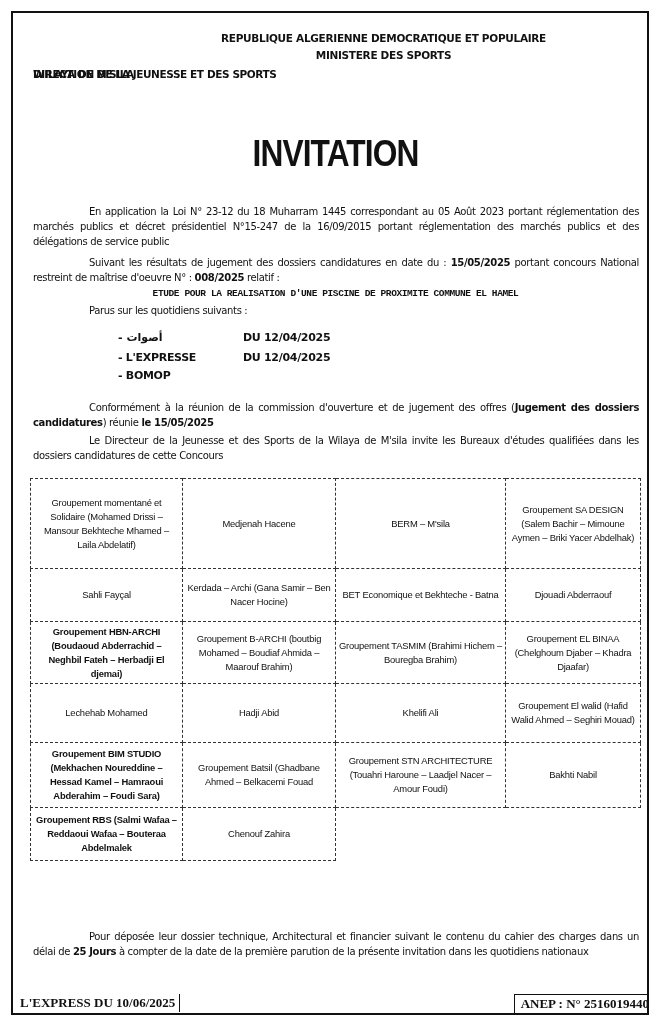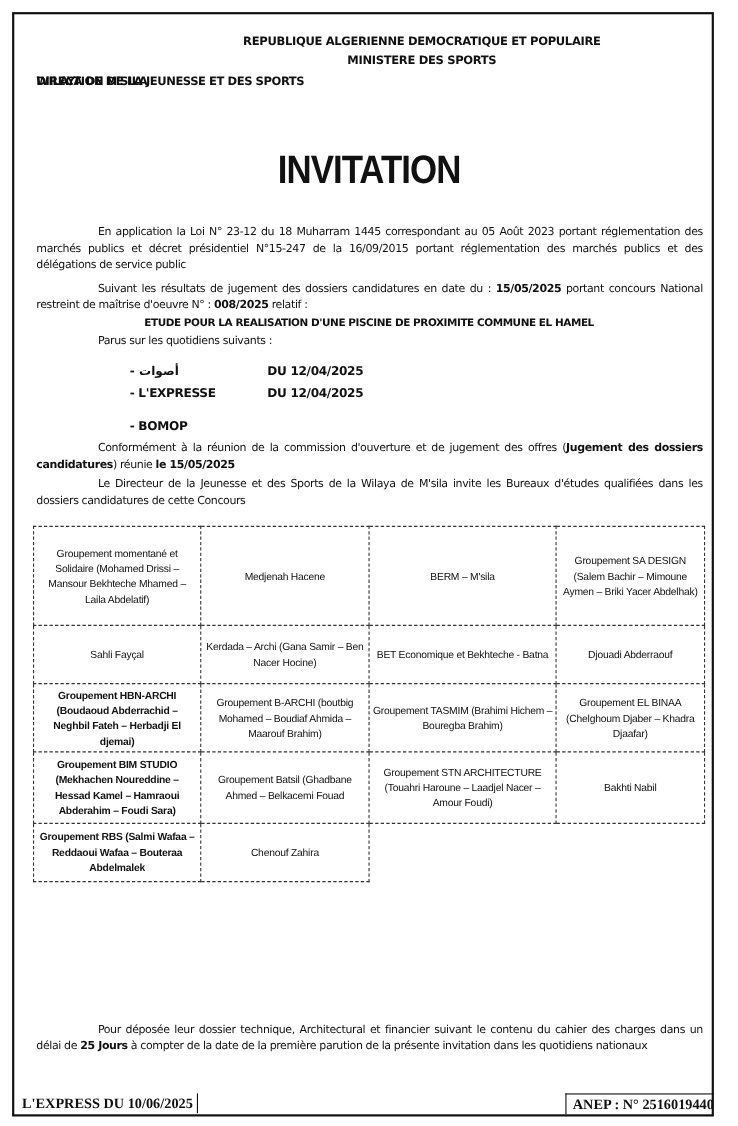--- a/index.html
+++ b/index.html
@@ -3,21 +3,21 @@
 <meta charset="utf-8">
 <style>
   html, body { margin: 0; padding: 0; background: #ffffff; }
   body { width: 671px; height: 1024px; position: relative; overflow: hidden; font-family: "DejaVu Sans", sans-serif; color: #111; }
   .frame { position: absolute; left: 11px; top: 11px; width: 638px; height: 1004px; border: 2px solid #111; box-sizing: border-box; }
   .hdr-center { position: absolute; left: 0; width: 671px; text-align: center; font-family: "DejaVu Sans", sans-serif; font-weight: bold; font-size: 10.5px; letter-spacing: -0.3px; padding-left: 48px; }
   .hdr-left { position: absolute; left: 33px; font-weight: bold; font-size: 10.5px; letter-spacing: -0.4px; }
   .title { position: absolute; left: 0; width: 671px; top: 133px; text-align: center; font-weight: bold; font-size: 36px; letter-spacing: -1px; font-family: "Liberation Sans", sans-serif; transform: scaleX(0.88); }
   .para { position: absolute; left: 33px; width: 606px; font-size: 10px; line-height: 15px; text-align: justify; letter-spacing: -0.35px; font-family: "DejaVu Sans", sans-serif; }
   .indent { text-indent: 56px; }
-  .center-bold { position: absolute; left: 0; width: 671px; text-align: center; font-weight: bold; font-size: 9.5px; letter-spacing: -0.4px; }
+  .center-bold { position: absolute; left: 0; width: 671px; text-align: center; font-weight: bold; font-size: 9.5px; letter-spacing: -0.4px; font-family: Liberation Mono, monospace; }
   .paper-row { position: absolute; font-weight: bold; font-size: 11px; letter-spacing: -0.3px; }
   table.cands { position: absolute; left: 30px; top: 478px; width: 610px; border-collapse: collapse; table-layout: fixed; }
   table.cands td { border: 1px dashed #333; text-align: center; vertical-align: middle; font-family: "Liberation Sans", sans-serif; font-size: 9.4px; line-height: 14px; padding: 0 3px; letter-spacing: -0.2px; }
   table.cands td.b { font-weight: bold; }
   table.cands td.empty { border: none; border-left: 1px dashed #333; }
   .footer-left { position: absolute; left: 20px; top: 994px; font-family: "Liberation Serif", serif; font-weight: bold; font-size: 13px; padding-right: 4px; border-right: 1px solid #111; height: 18px; line-height: 18px; }
   .footer-right { position: absolute; right: 22px; top: 994px; font-family: "Liberation Serif", serif; font-weight: bold; font-size: 13px; padding-left: 6px; border-left: 1px solid #111; border-top: 1px solid #111; height: 18px; line-height: 18px; }
 </style>
 </head>
 <body>
@@ -36,21 +36,21 @@
 <div class="para indent" style="top:255px;"><span>Suivant les résultats de jugement des dossiers candidatures en date du : </span><b>15/05/2025</b><span> portant concours National restreint de maîtrise d'oeuvre N° : </span><b>008/2025</b><span> relatif :</span></div>
 
 <div class="center-bold" style="top:288px;">ETUDE POUR LA REALISATION D'UNE PISCINE DE PROXIMITE COMMUNE EL HAMEL</div>
 
 <div class="para" style="top:303px; left:89px; width:400px;">Parus sur les quotidiens suivants :</div>
 
 <div class="paper-row" style="top:331px; left:118px;">- أصوات</div>
 <div class="paper-row" style="top:331px; left:243px;">DU 12/04/2025</div>
 <div class="paper-row" style="top:351px; left:118px;">- L'EXPRESSE</div>
 <div class="paper-row" style="top:351px; left:243px;">DU 12/04/2025</div>
-<div class="paper-row" style="top:381px; left:118px;">- BOMOP</div>
+<div class="paper-row" style="top:369px; left:118px;">- BOMOP</div>
 
 <div class="para indent" style="top:400px;"><span>Conformément à la réunion de la commission d'ouverture et de jugement des offres (</span><b>Jugement des dossiers candidatures</b><span>) réunie </span><b>le 15/05/2025</b></div>
 
 <div class="para indent" style="top:433px;">Le Directeur de la Jeunesse et des Sports de la Wilaya de M'sila invite les Bureaux d'études qualifiées dans les dossiers candidatures de cette Concours</div>
 
 <table class="cands">
   <colgroup>
       <col style="width:152px">
       <col style="width:153px">
       <col style="width:170px">
@@ -68,20 +68,26 @@
     <td>Kerdada – Archi (Gana Samir – Ben Nacer Hocine)</td>
     <td>BET Economique et Bekhteche - Batna</td>
     <td>Djouadi Abderraouf</td>
   </tr>
   <tr style="height:62px">
     <td class="b">Groupement HBN-ARCHI (Boudaoud Abderrachid – Neghbil Fateh – Herbadji El djemai)</td>
     <td>Groupement B-ARCHI (boutbig Mohamed – Boudiaf Ahmida – Maarouf Brahim)</td>
     <td>Groupement TASMIM (Brahimi Hichem – Bouregba Brahim)</td>
     <td>Groupement EL BINAA (Chelghoum Djaber – Khadra Djaafar)</td>
   </tr>
+  <tr style="height:59px">
+    <td>Lechehab Mohamed</td>
+    <td>Hadji Abid</td>
+    <td>Khelifi Ali</td>
+    <td>Groupement El walid (Hafid Walid Ahmed – Seghiri Mouad)</td>
+  </tr>
   <tr style="height:65px">
     <td class="b">Groupement BIM STUDIO (Mekhachen Noureddine – Hessad Kamel – Hamraoui Abderahim – Foudi Sara)</td>
     <td>Groupement Batsil (Ghadbane Ahmed – Belkacemi Fouad</td>
     <td>Groupement STN ARCHITECTURE (Touahri Haroune – Laadjel Nacer – Amour Foudi)</td>
     <td>Bakhti Nabil</td>
   </tr>
   <tr style="height:53px">
     <td class="b">Groupement RBS (Salmi Wafaa – Reddaoui Wafaa – Bouteraa Abdelmalek</td>
     <td>Chenouf Zahira</td>
     <td class="empty"></td>

